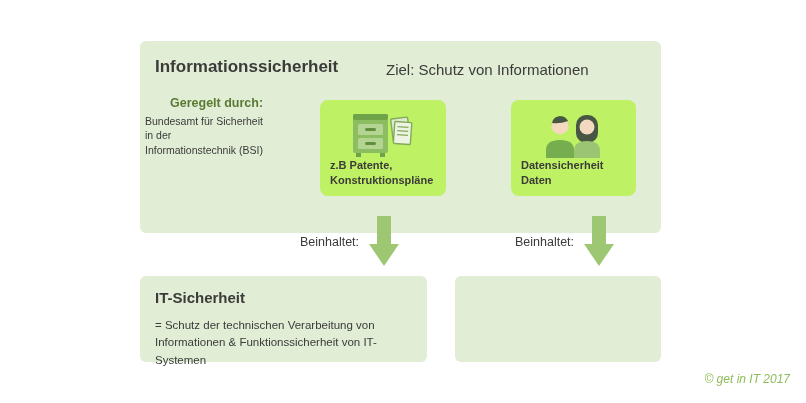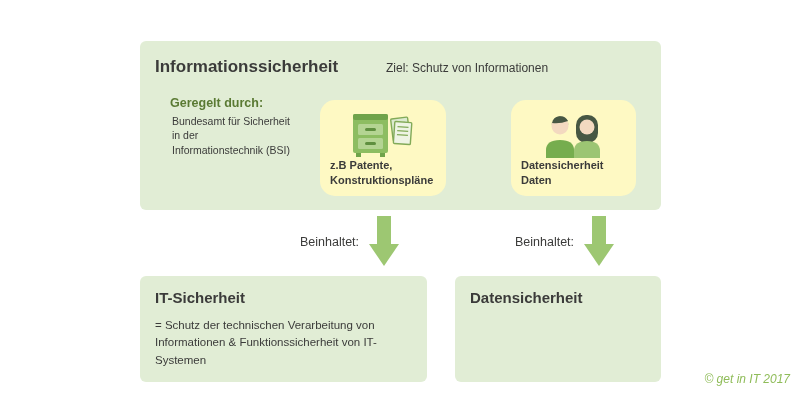--- a/index.html
+++ b/index.html
@@ -11,59 +11,59 @@
     width: 806px;
     height: 403px;
     background: #ffffff;
     overflow: hidden;
   }
 
   
   .main-panel {
     position: absolute;
     left: 140px; top: 41px;
-    width: 521px; height: 169px;
+    width: 521px; height: 192px;
     background: #e1edd5;
     border-radius: 6px;
   }
   .panel-title {
     position: absolute;
     left: 15px; top: 16px;
     font-size: 17px;
     font-weight: bold;
     color: #3b3b3a;
   }
   .panel-subtitle {
     position: absolute;
     left: 246px; top: 20px;
-    font-size: 12px;
+    font-size: 15px;
     color: #3b3b3a;
   }
   .reg-label {
     position: absolute;
     left: 30px; top: 55px;
     font-size: 12.5px;
     font-weight: bold;
     color: #5a7a33;
   }
   .reg-body {
     position: absolute;
-    left: 32px; top: 73px;
+    left: 5px; top: 73px;
     width: 118px;
     font-size: 10.5px;
     line-height: 1.38;
     color: #3b3b3a;
   }
 
   .card {
     position: absolute;
     top: 59px;
     width: 126px; height: 96px;
-    background: #fef9c3;
-    border-radius: 15px;
+    background: #bef264;
+    border-radius: 8px;
   }
   .card-1 { left: 180px; }
   .card-2 { left: 371px; width: 125px; }
   .card-icon {
     display: block;
     margin: 12px auto 0 auto;
   }
   .card-label {
     position: absolute;
     left: 10px; bottom: 9px;
@@ -86,21 +86,21 @@
   .connector-1 { left: 300px; }
   .connector-2 { left: 515px; }
   .connector-label { font-size: 12.5px; color: #3b3b3a; }
   .arrow-svg { display: block; }
   .arrow-svg rect, .arrow-svg polygon { fill: #9dc772; }
 
   
   .bottom-box {
     position: absolute;
     top: 276px;
-    height: 106px;
+    height: 86px;
     background: #e1edd5;
     border-radius: 6px;
   }
   .box-left  { left: 140px; width: 287px; }
   .box-right { left: 455px; width: 206px; }
   .box-title {
     position: absolute;
     left: 15px; top: 13px;
     font-size: 15px;
     font-weight: bold;
@@ -197,18 +197,17 @@
       <polygon points="0,28 30,28 15,50"></polygon>
     </svg>
   </div>
 
   <section class="bottom-box box-left">
     <h2 class="box-title">IT-Sicherheit</h2>
     <p class="box-desc">= Schutz der technischen Verarbeitung von Informationen &amp; Funktionssicherheit von IT-Systemen</p>
   </section>
 
   <section class="bottom-box box-right">
-    <h2 class="box-title">Datensicherheit</h2>
   </section>
 
   <div class="copyright">© get in IT 2017</div>
 
 </div>
 
 </body></html>

